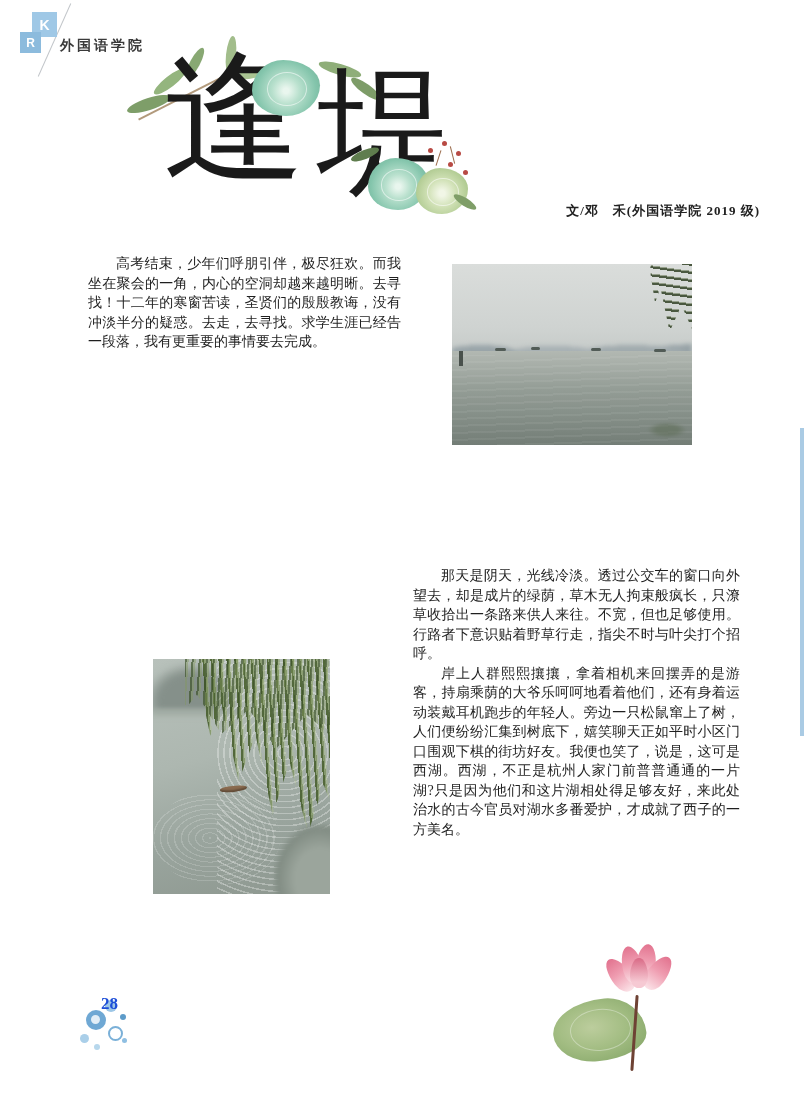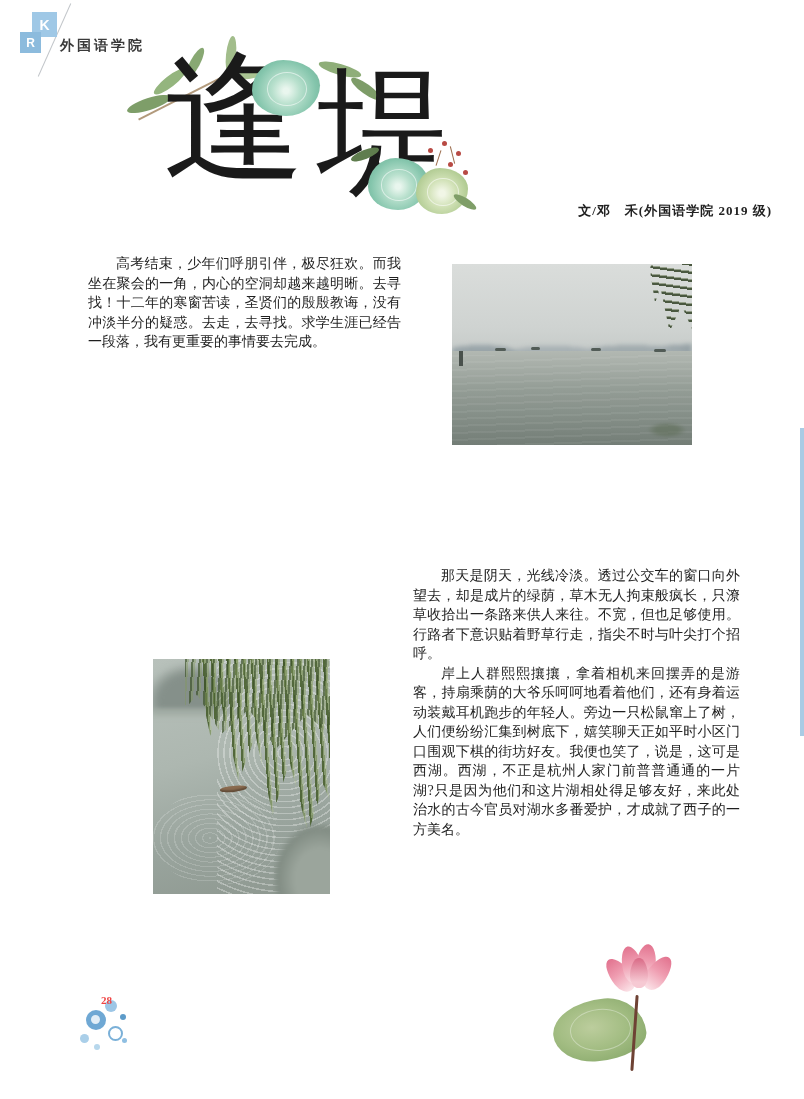--- a/index.html
+++ b/index.html
@@ -26,21 +26,21 @@
   .leaf{position:absolute;border-radius:50%;z-index:1;}
   .twig{position:absolute;height:1.5px;background:#b29a7c;z-index:1;}
   .succ{position:absolute;z-index:3;border-radius:46% 54% 50% 50%/55% 45% 55% 45%;}
   .succ-teal{background:radial-gradient(circle at 50% 55%, #e9f6ee 6%, #b8e0cd 30%, #84c5ac 65%, #6cab92 100%);}
   .succ::after{content:"";position:absolute;left:22%;top:22%;width:56%;height:56%;border-radius:50%;
                border:1.5px solid rgba(255,255,255,.55);}
   .berry{position:absolute;width:5px;height:5px;border-radius:50%;background:#b84a44;z-index:3;}
   .berry-stem{position:absolute;width:1px;background:#9a6a4a;z-index:2;}
 
   
-  .byline{position:absolute;right:32px;top:202px;font-size:13px;font-weight:bold;color:#222;letter-spacing:1px;}
+  .byline{position:absolute;right:44px;top:202px;font-size:13px;font-weight:bold;color:#222;letter-spacing:1px;}
 
   
   .col{position:absolute;font-size:14px;line-height:19.5px;color:#1f1f1f;text-align:justify;}
   .col p{margin:0;text-indent:2em;}
   .col-left{left:88px;top:254px;width:313px;}
   .col-right{left:413px;top:566px;width:327px;}
 
   
   .photo1{position:absolute;left:452px;top:264px;width:240px;height:181px;overflow:hidden;background:#cfd3d0;}
   .p1-sky{position:absolute;left:0;right:0;top:0;height:50%;background:linear-gradient(#dadddb,#cfd3d1 70%,#c5cac8);}
@@ -80,21 +80,21 @@
   .p2-ripples{position:absolute;left:0;top:56%;width:72%;height:40%;opacity:.65;border-radius:50%;
      background:repeating-radial-gradient(ellipse at 45% 50%, rgba(255,255,255,.25) 0 1.5px, transparent 1.5px 7px);}
   .p2-boat{position:absolute;left:38%;top:54%;width:27px;height:6px;background:#8a6b4f;
      border-radius:40% 40% 50% 50%;box-shadow:inset 0 -2px 2px rgba(0,0,0,.3);transform:rotate(-6deg);}
   .p2-stone{position:absolute;right:-8px;bottom:-6px;width:64px;height:76px;filter:blur(1.5px);
      background:radial-gradient(ellipse at 72% 72%, #9ba59c 38%, #828d84 64%, transparent 74%);}
 
   
   .ornament{position:absolute;left:78px;top:992px;width:60px;height:68px;}
   .orn-c{position:absolute;border-radius:50%;}
-  .page-num{position:absolute;left:101px;top:994px;font-size:11px;font-weight:bold;color:#ef4444;z-index:6;}
+  .page-num{position:absolute;left:101px;top:994px;font-size:17px;font-weight:bold;color:#1d4ed8;z-index:6;}
   .quote{position:absolute;left:142px;top:1007px;font-size:15.5px;color:#141414;letter-spacing:1.5px;z-index:6;}
   .lotus-leaf{position:absolute;left:553px;top:999px;width:93px;height:62px;z-index:1;transform:rotate(-5deg);
      background:radial-gradient(ellipse at 42% 45%, #bccd9d 0%, #a3bd83 45%, #8fae71 75%, #81a065 100%);
      border-radius:58% 42% 55% 45%/52% 60% 40% 48%;}
   .lotus-leaf::after{content:"";position:absolute;left:18%;top:16%;width:64%;height:64%;border-radius:50%;
      border:1px solid rgba(255,255,255,.35);}
   .lotus-stem{position:absolute;left:633px;top:995px;width:2.5px;height:76px;background:#6e4234;
      border-radius:2px;transform:rotate(4deg);z-index:2;}
   .lotus-flower{position:absolute;left:606px;top:944px;width:70px;height:58px;z-index:3;}
   .petal{position:absolute;width:20px;height:38px;border-radius:50% 50% 48% 48%/62% 62% 38% 38%;

